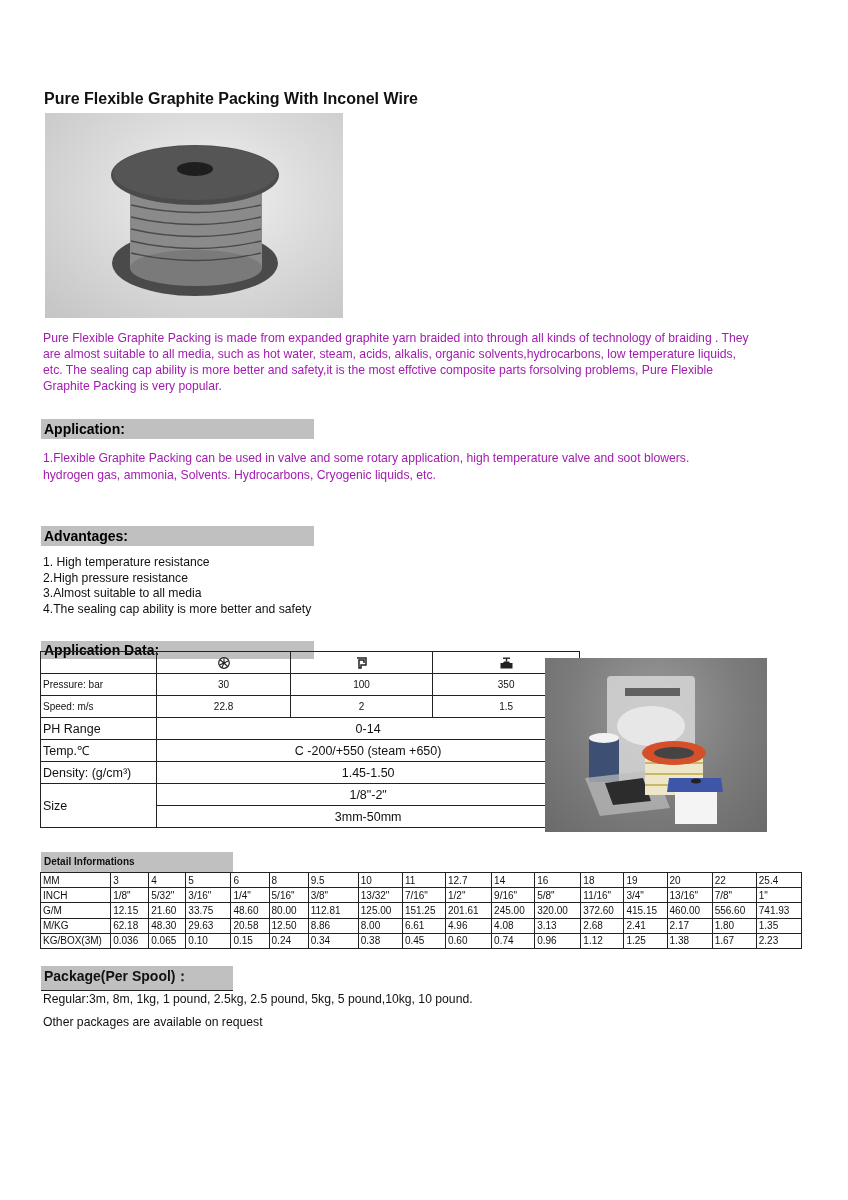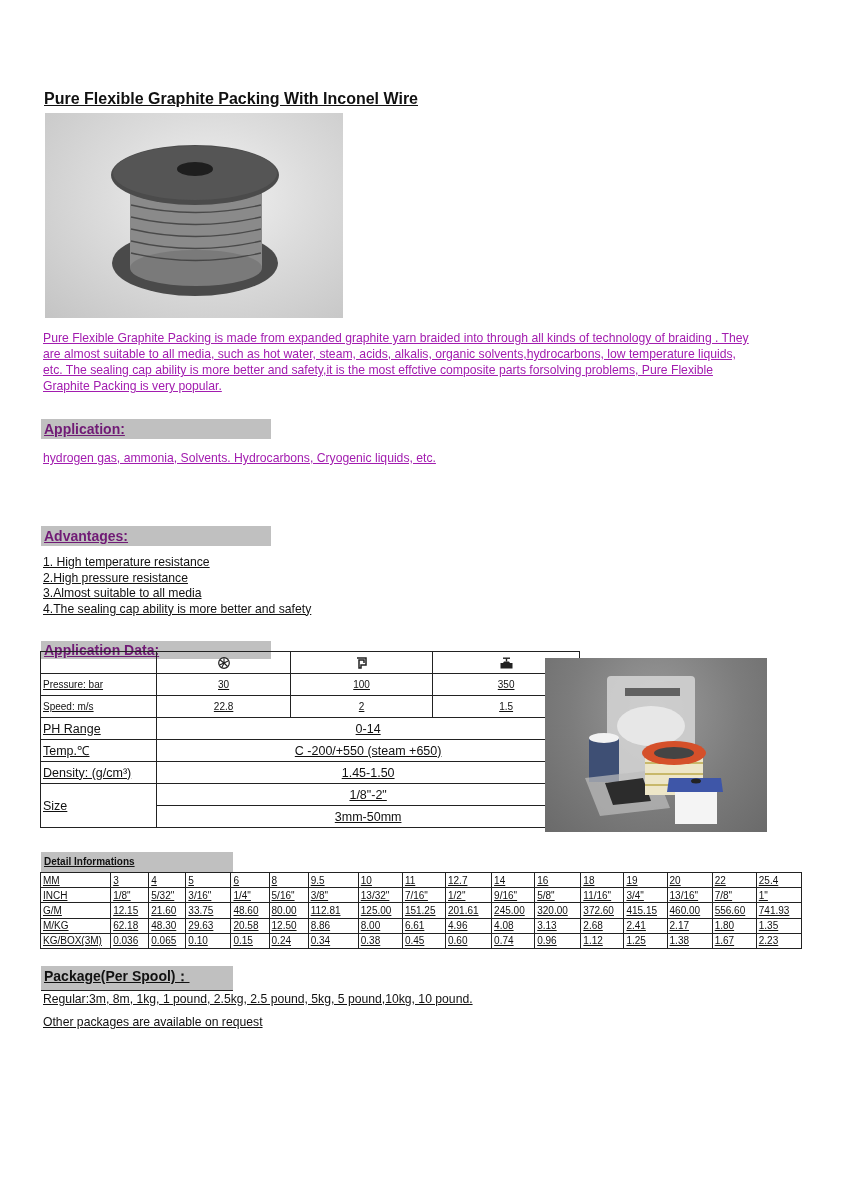--- a/index.html
+++ b/index.html
@@ -1,34 +1,34 @@
 <!DOCTYPE html>
 <html><head>
   <meta charset="utf-8">
   <style>
     html, body { margin: 0; padding: 0; background: #ffffff; }
     body {
       width: 848px; height: 1200px; position: relative; overflow: hidden;
       font-family: "Liberation Sans", sans-serif; color: #111;
     }
-    .abs { position: absolute; text-decoration: underline; }
+    .abs { position: absolute; }
     .title {
       left: 44px; top: 90px; font-size: 16px; font-weight: bold; color: #111; white-space: nowrap;
     }
     .hero-photo {
       left: 45px; top: 113px; width: 298px; height: 205px;
       background: radial-gradient(ellipse at 55% 40%, #f2f2f2 0%, #dcdcdc 45%, #c4c4c4 100%);
       overflow: hidden;
     }
     .para {
       left: 43px; width: 760px; font-size: 12.2px; line-height: 16px; color: #a21caf;
     }
     .section-bar {
-      left: 41px; width: 230px; height: 20px; background: #c0c0c0;
-      font-weight: bold; font-size: 14px; line-height: 20px; padding-left: 3px; box-sizing: border-box; color: #701a75;
+      left: 41px; width: 273px; height: 20px; background: #c0c0c0;
+      font-weight: bold; font-size: 14px; line-height: 20px; padding-left: 3px; box-sizing: border-box; color: #000000;
     }
     .list { left: 43px; font-size: 12.2px; line-height: 15.5px; }
     .list div { white-space: nowrap; }
 
     
     table { border-collapse: collapse; }
     .app-table {
       left: 40px; top: 651px; width: 540px;
       font-size: 10px;
     }
@@ -90,20 +90,21 @@
 
 <div class="abs para" style="top:330px;">
   <div>Pure Flexible Graphite Packing is made from expanded graphite yarn braided into through all kinds of technology of braiding . They</div>
   <div>are almost suitable to all media, such as hot water, steam, acids, alkalis, organic solvents,hydrocarbons, low temperature liquids,</div>
   <div>etc. The sealing cap ability is more better and safety,it is the most effctive composite parts forsolving problems, Pure Flexible</div>
   <div>Graphite Packing is very popular.</div>
 </div>
 
 <div class="abs section-bar" style="top:419px;">Application:</div>
 <div class="abs para" style="top:450px; line-height:16.5px;">
+  <div>1.Flexible Graphite Packing can be used in valve and some rotary application, high temperature valve and soot blowers.</div>
   <div>hydrogen gas, ammonia, Solvents. Hydrocarbons, Cryogenic liquids, etc.</div>
 </div>
 
 <div class="abs section-bar" style="top:526px;">Advantages:</div>
 <div class="abs list" style="top:555px;">
   <div>1. High temperature resistance</div>
   <div>2.High pressure resistance</div>
   <div>3.Almost suitable to all media</div>
   <div>4.The sealing cap ability is more better and safety</div>
 </div>

